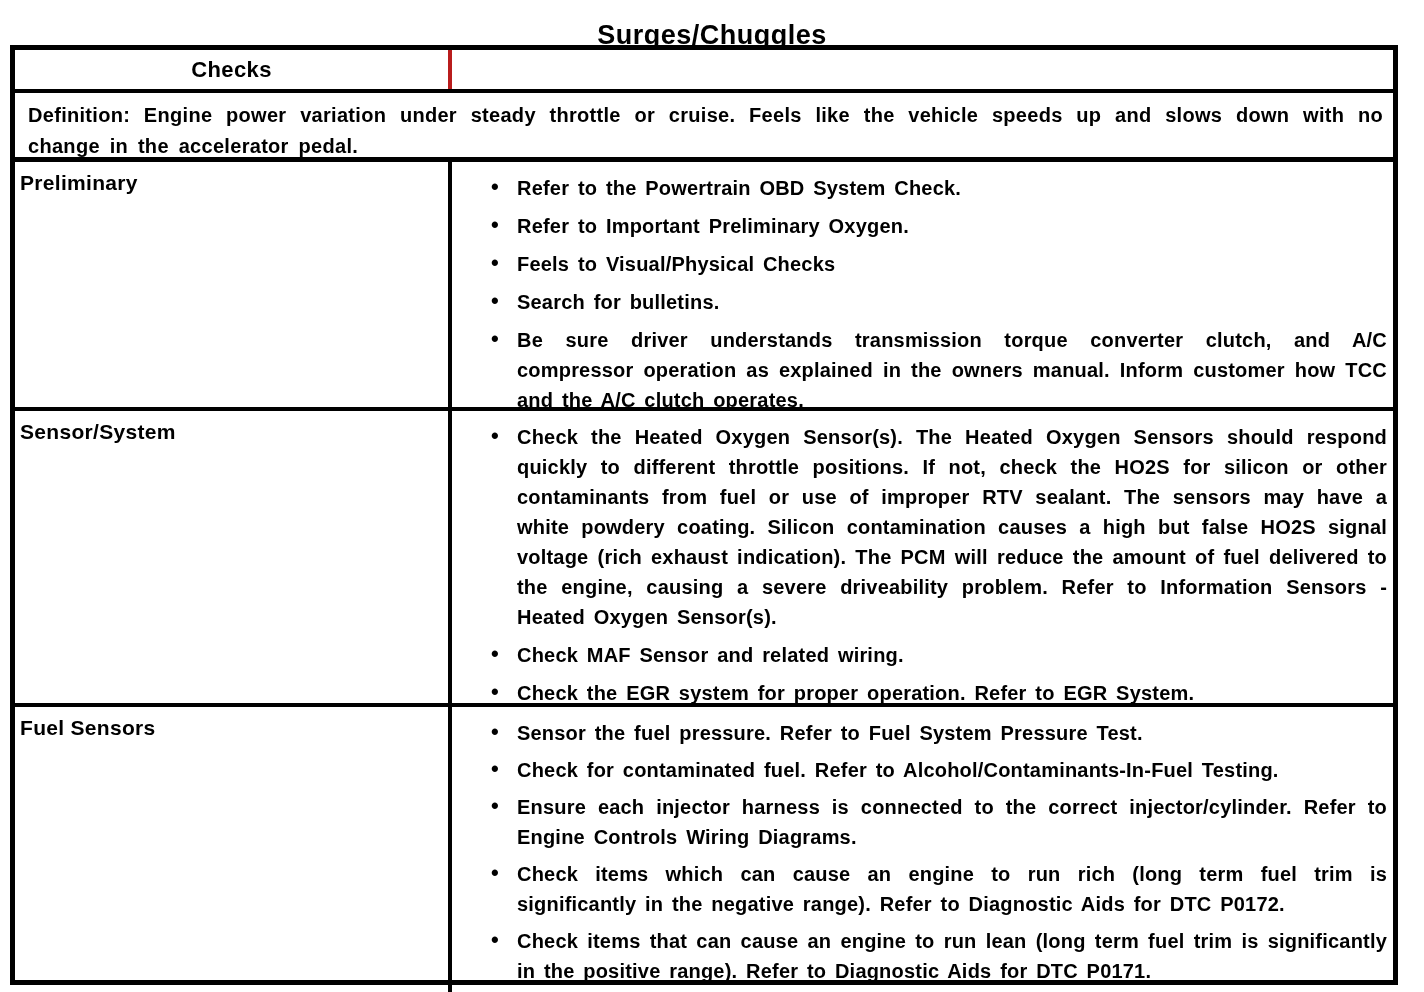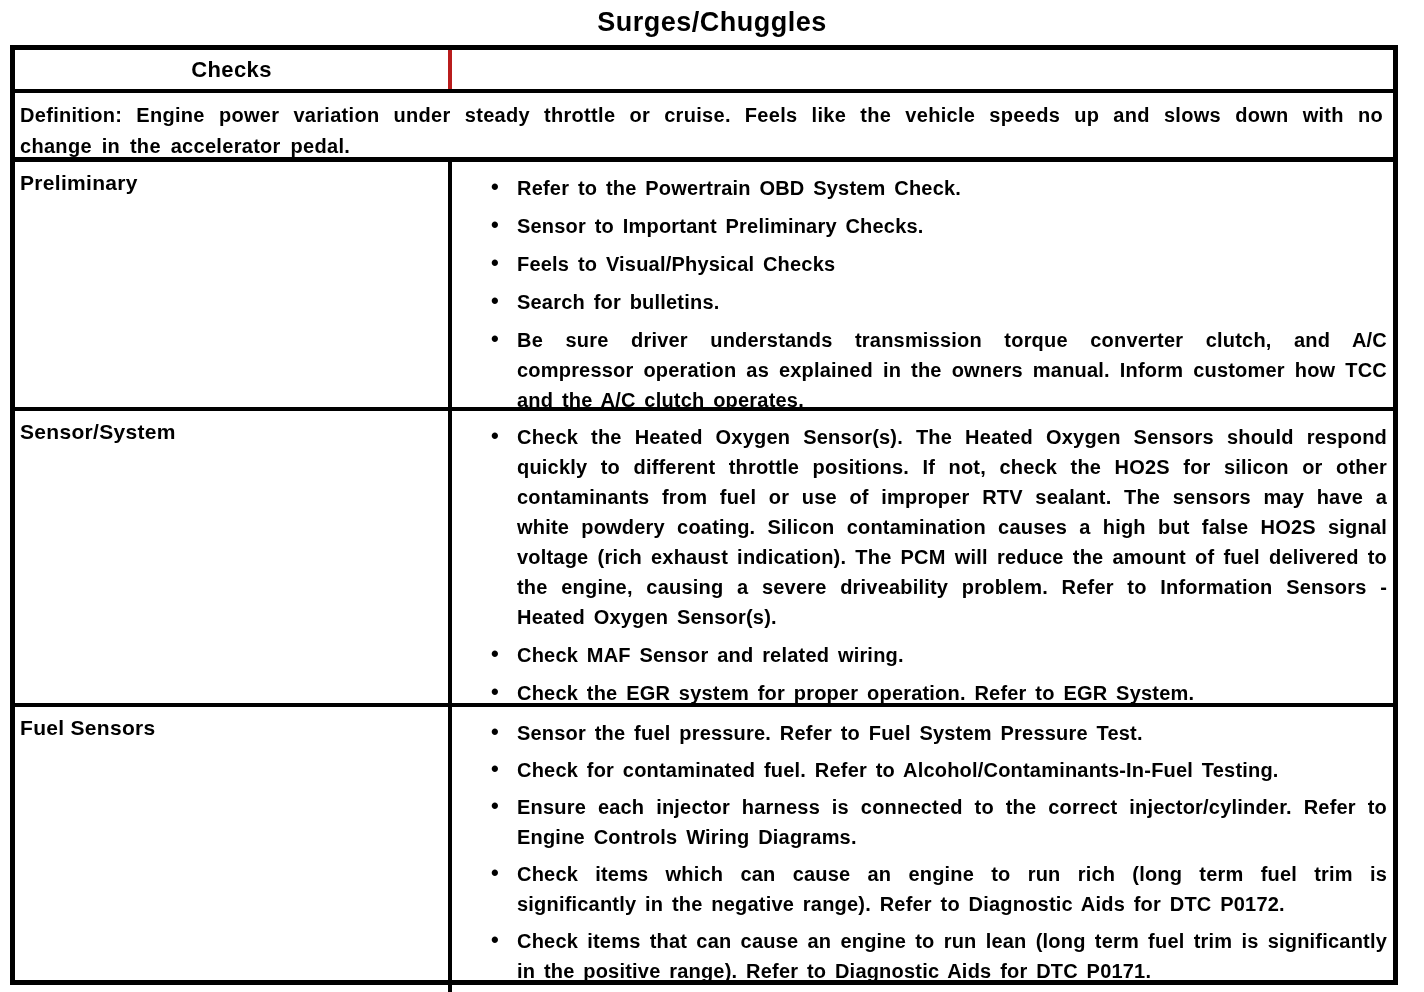--- a/index.html
+++ b/index.html
@@ -12,21 +12,21 @@
     -webkit-font-smoothing: none;
   }
   .page { position: relative; width: 1424px; height: 992px; background: #fff; }
 
   .title {
     width: 100%;
     text-align: center;
     font-size: 27px;
     font-weight: 700;
     letter-spacing: 0.5px;
-    padding-top: 7px;
+    padding-top: 20px;
   }
 
   .tbl {
     position: absolute;
     left: 10px; top: 45px;
     width: 1388px; height: 940px;
     border: 5px solid #000;
     display: flex;
     flex-direction: column;
     background: #fff;
@@ -46,21 +46,21 @@
     font-size: 22px;
     font-weight: 700;
     letter-spacing: 0.4px;
   }
   .header-cell.checks { border-right: 4px solid #b91c1c; }
 
   .definition-row {
     border-bottom: 5px solid #000;
     height: 69px;
     flex: 0 0 auto;
-    padding: 7px 10px 0 5px;
+    padding: 7px 10px 0 13px;
   }
   .definition-text {
     font-size: 20px;
     font-weight: 700;
     line-height: 31px;
     letter-spacing: 0.3px;
     word-spacing: 4px;
     text-align: justify;
   }
 
@@ -131,21 +131,21 @@
       <span class="check-label">Preliminary</span>
     </div>
     <div class="action-cell">
       <ul class="action-list">
               <li class="action-item">
                 <span class="bullet">•</span>
                 <span class="action-text">Refer to the Powertrain OBD System Check.</span>
               </li>
               <li class="action-item">
                 <span class="bullet">•</span>
-                <span class="action-text">Sensor to Important Preliminary Checks.</span>
+                <span class="action-text">Refer to Important Preliminary Oxygen.</span>
               </li>
               <li class="action-item">
                 <span class="bullet">•</span>
                 <span class="action-text">Feels to Visual/Physical Checks</span>
               </li>
               <li class="action-item">
                 <span class="bullet">•</span>
                 <span class="action-text">Search for bulletins.</span>
               </li>
               <li class="action-item">

